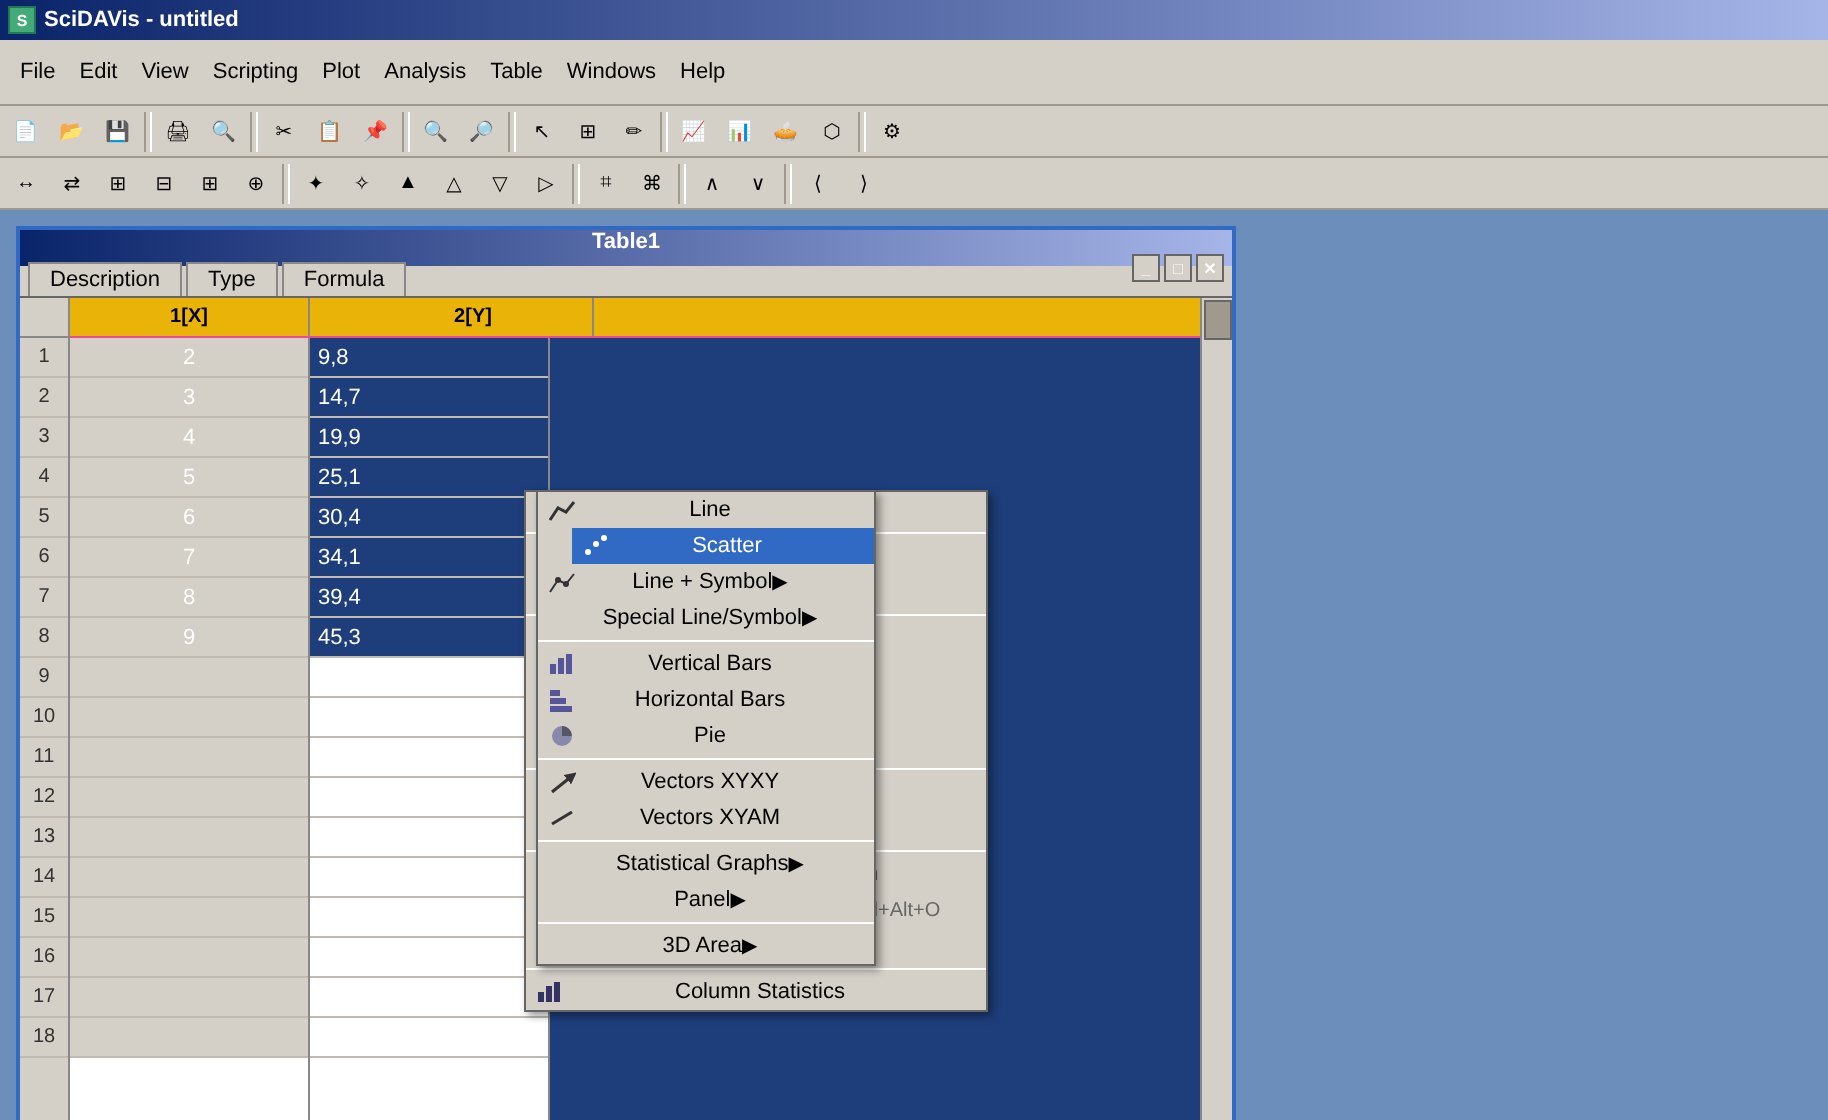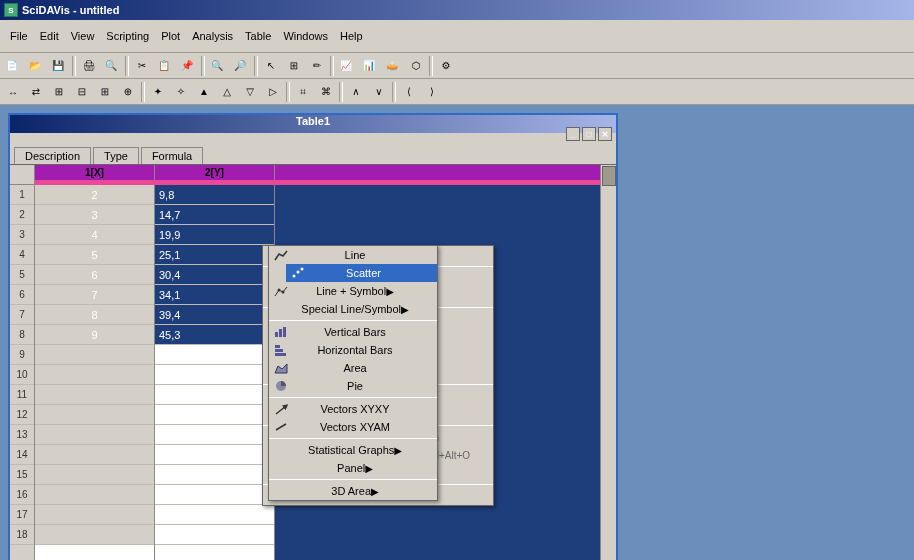--- a/index.html
+++ b/index.html
@@ -128,21 +128,21 @@
       background: #d4d0c8;
       border: 1px solid #666;
       display: flex; align-items: center; justify-content: center;
       font-size: 8px;
       cursor: pointer;
     }
 
     
     .tab-strip {
       background: #d4d0c8;
-      height: 32px;
+      height: 16px;
       display: flex;
       align-items: flex-end;
       padding: 0 4px;
       border-bottom: 1px solid #666;
     }
     .tab {
       padding: 2px 10px;
       border: 1px solid #888;
       border-bottom: none;
       background: #d4d0c8;
@@ -353,21 +353,21 @@
             <div class="row-num">14</div>
             <div class="row-num">15</div>
             <div class="row-num">16</div>
             <div class="row-num">17</div>
             <div class="row-num">18</div>
           </div>
         </div>
       </div>
 
       <div style="display:flex; flex-direction:column; flex:1;">
-        <div style="display:flex; height:20px; background:#a21caf; border-bottom:5px solid #ec4899;">
+        <div style="display:flex; height:20px; background:#eab308; border-bottom:1px solid #ec4899;gap:22px;">
           <div style="width:120px; border-right:1px solid #888; display:flex; align-items:center; justify-content:center; font-size:10px; font-weight:bold;">1[X]</div>
           <div style="width:120px; border-right:1px solid #888; display:flex; align-items:center; justify-content:center; font-size:10px; font-weight:bold;">2[Y]</div>
         </div>
         <div style="flex:1; display:flex;">
           <div style="width:120px; border-right:1px solid #888;">
             <div class="cell col1 selected">2</div>
             <div class="cell col1 selected">3</div>
             <div class="cell col1 selected">4</div>
             <div class="cell col1 selected">5</div>
             <div class="cell col1 selected">6</div>
@@ -573,28 +573,20 @@
             <rect x="1" y="2" width="5" height="3" fill="#559"></rect>
             <rect x="1" y="6" width="8" height="3" fill="#559"></rect>
             <rect x="1" y="10" width="11" height="3" fill="#559"></rect>
           </svg>
       </span>
       <span>Horizontal Bars</span>
     </div>
     <div class="menu-entry">
       <span class="icon-area">
         <svg width="14" height="14">
-            <polygon points="1,12 4,5 8,8 13,3 13,12" fill="#88a" stroke="#336" stroke-width="1"></polygon>
-          </svg>
-      </span>
-      <span>Area</span>
-    </div>
-    <div class="menu-entry">
-      <span class="icon-area">
-        <svg width="14" height="14">
             <circle cx="7" cy="7" r="5" fill="#88a"></circle>
             <path d="M7,7 L7,2 A5,5 0 0,1 12,7 Z" fill="#556"></path>
           </svg>
       </span>
       <span>Pie</span>
     </div>
     <div class="menu-sep"></div>
     <div class="menu-entry">
       <span class="icon-area">
         <svg width="14" height="14">

